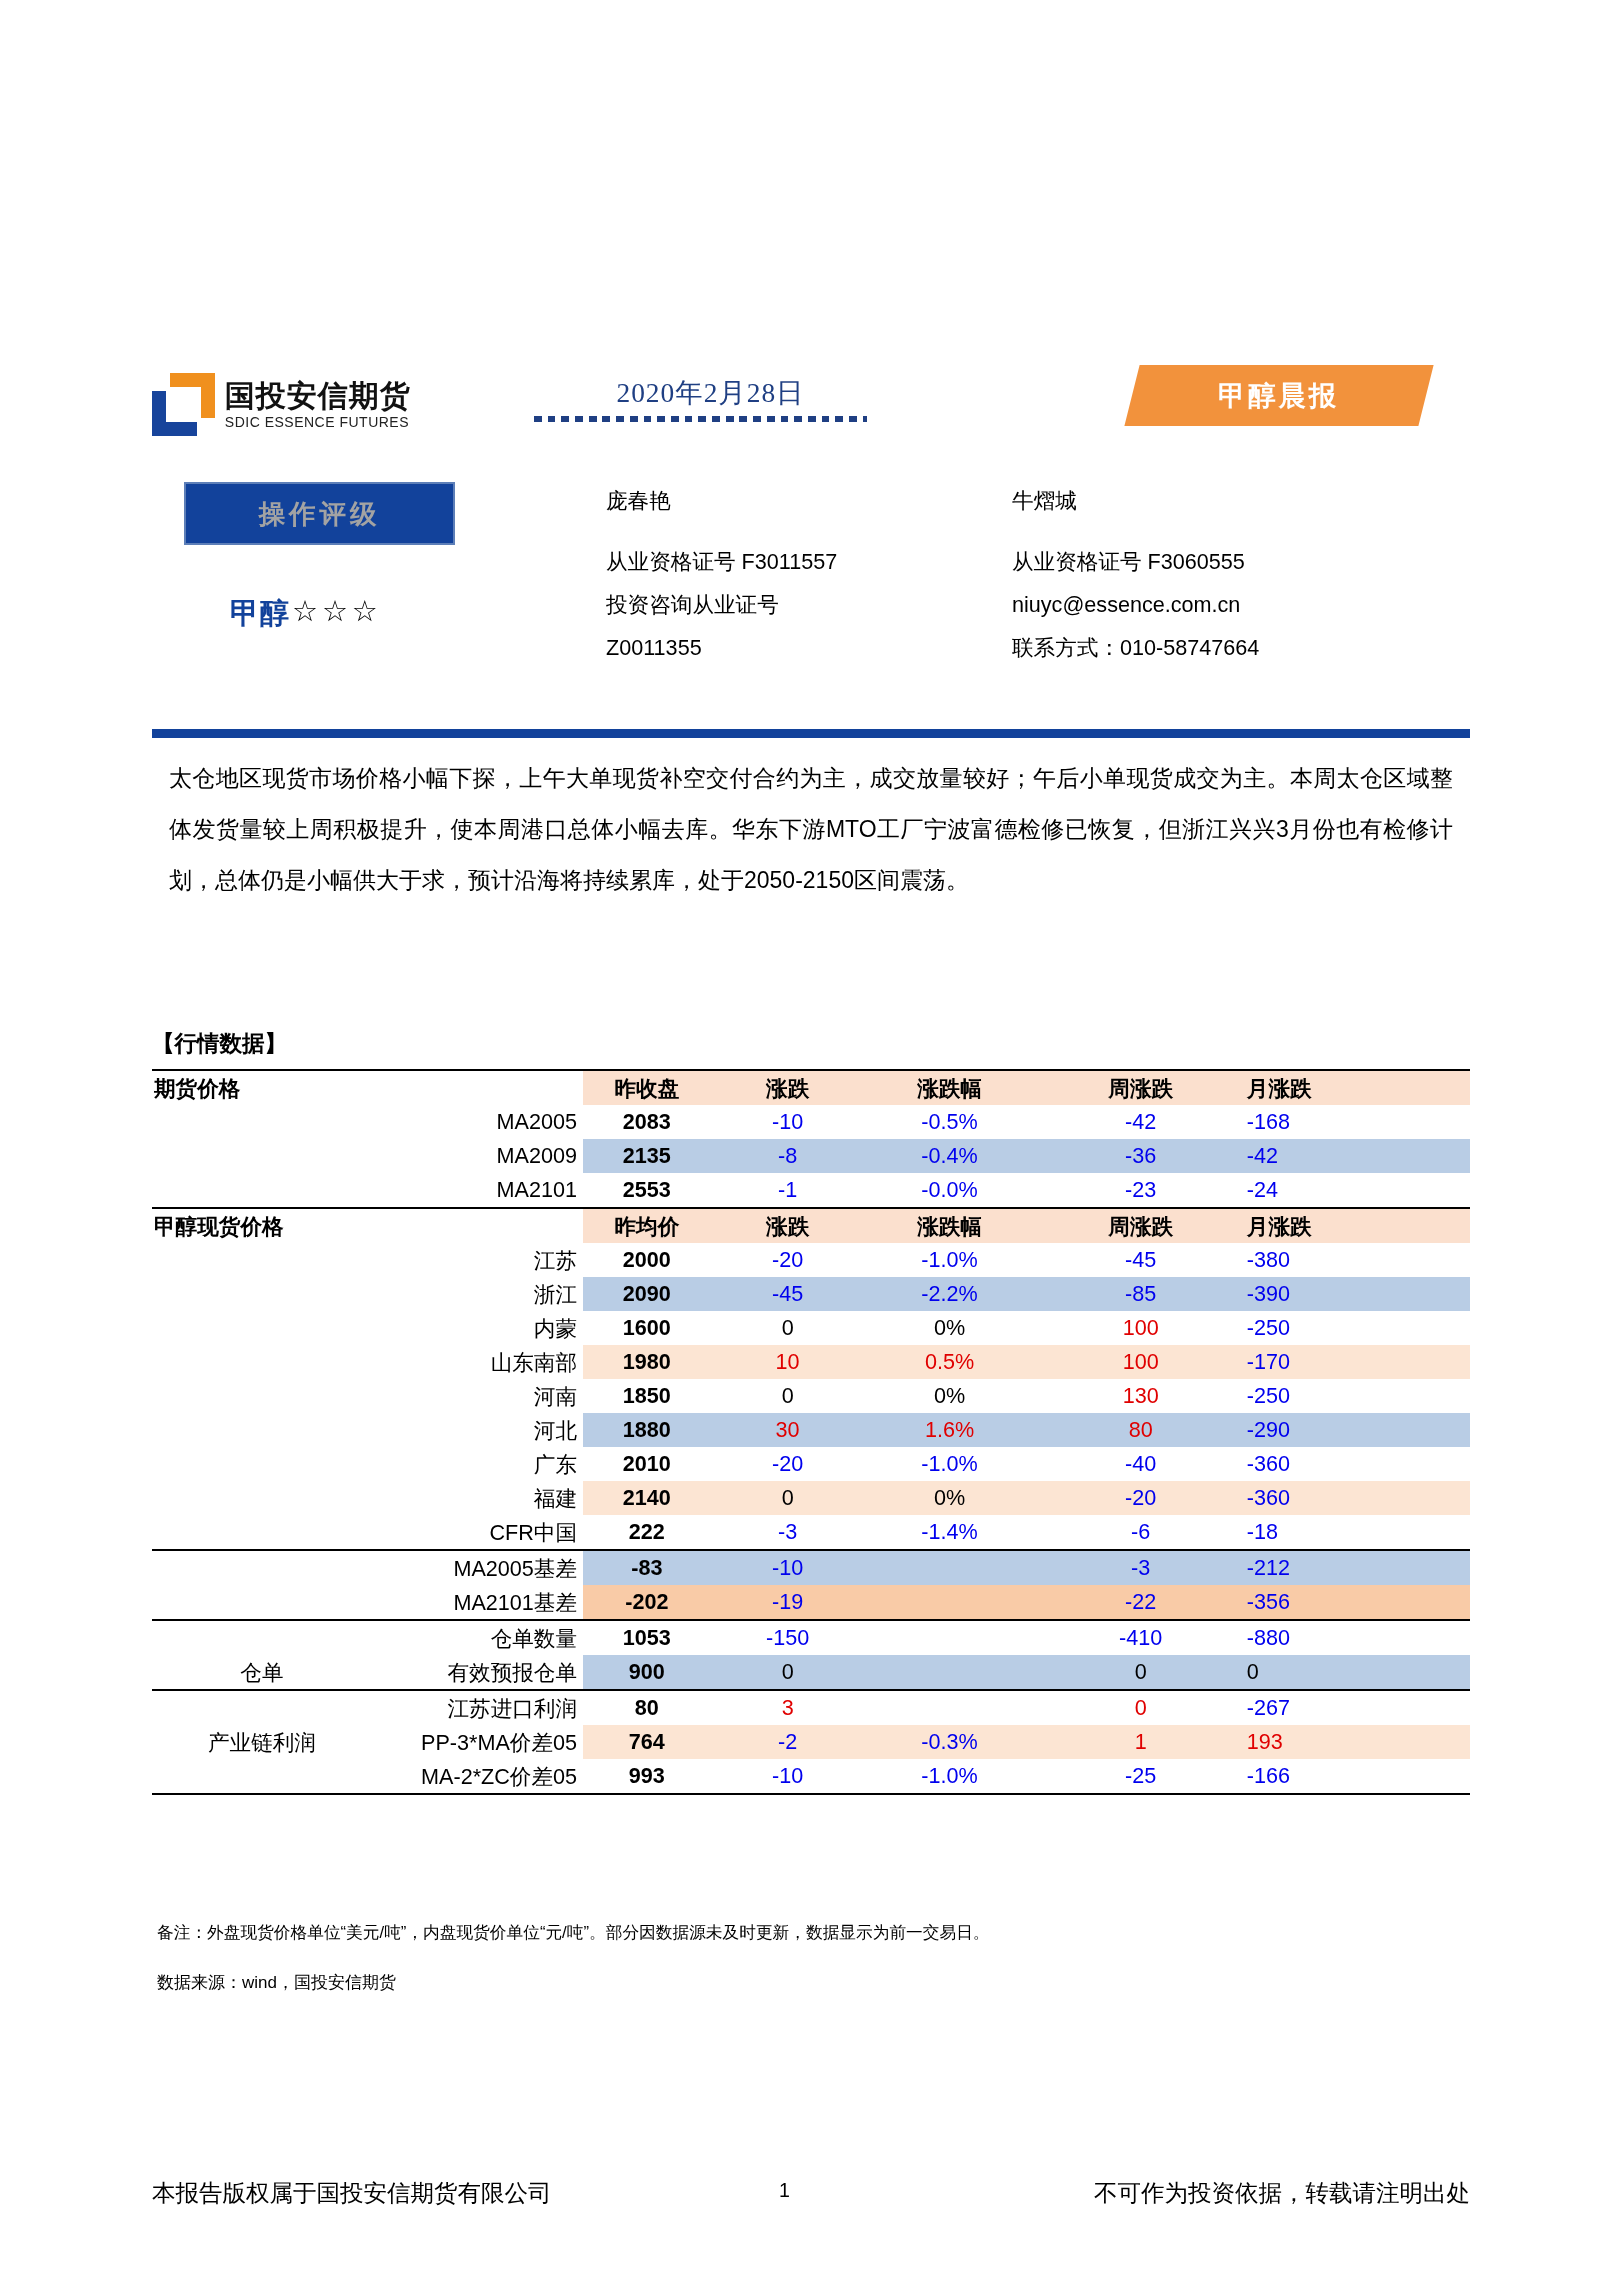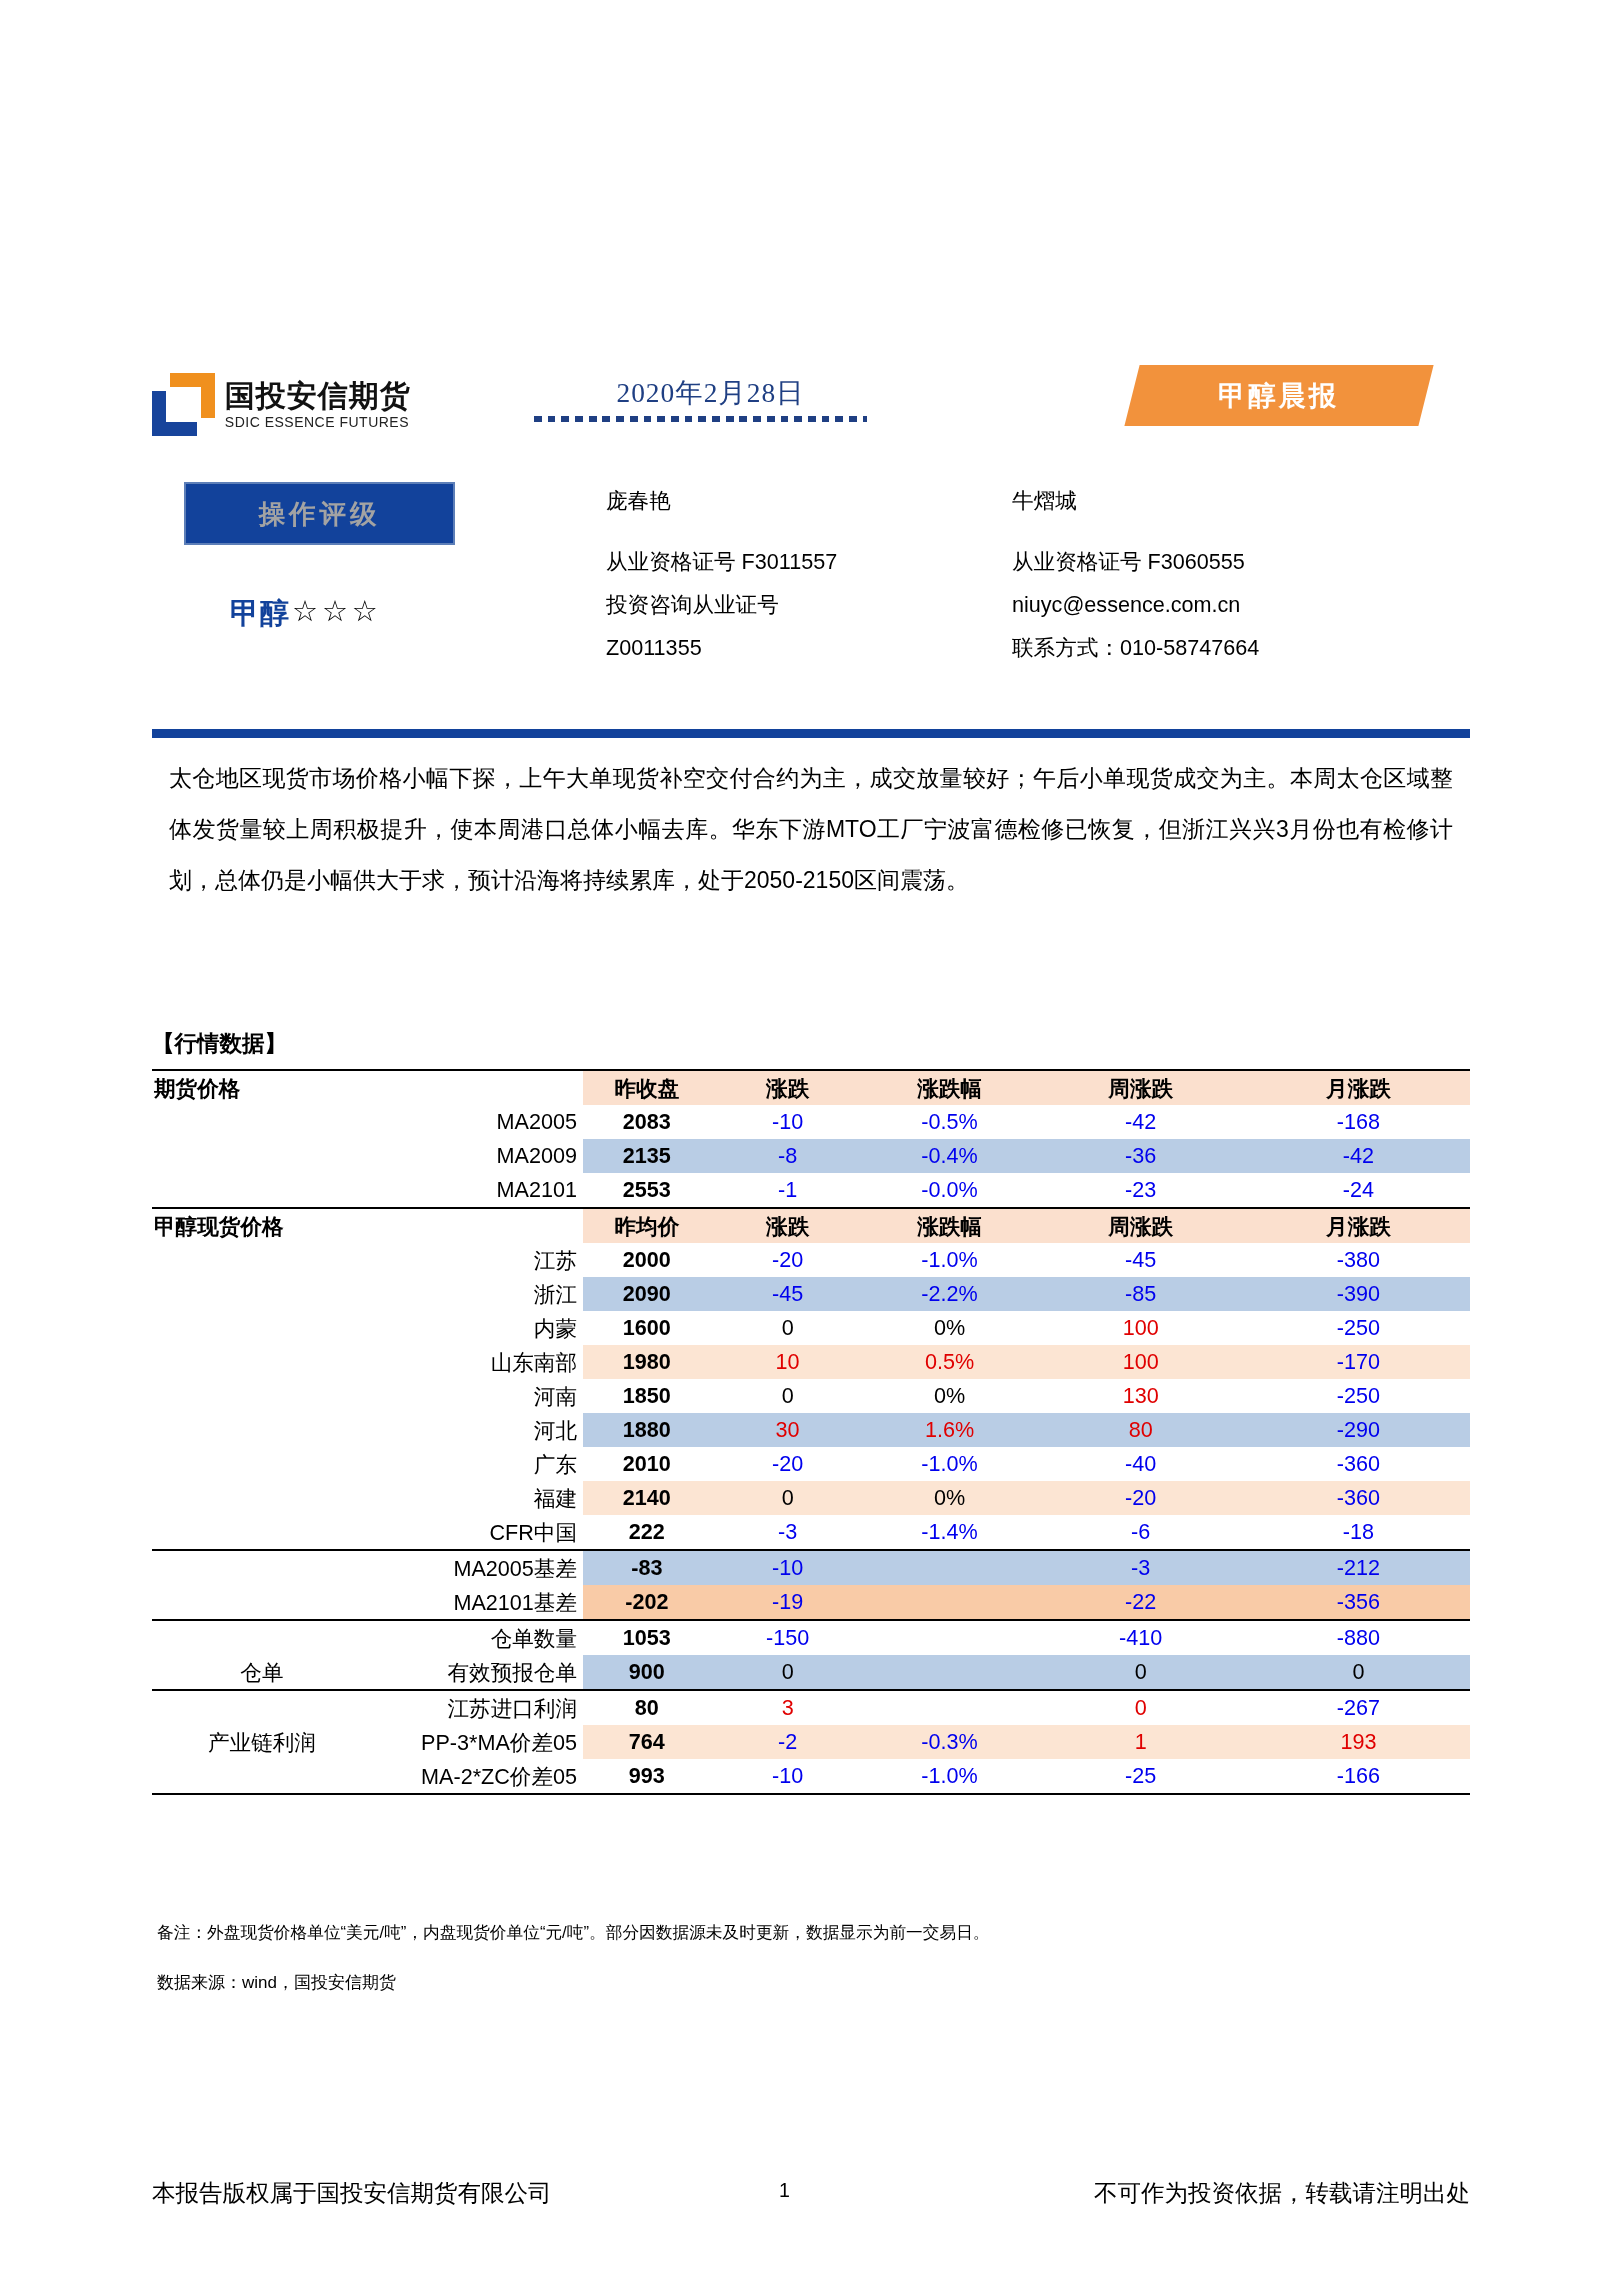--- a/index.html
+++ b/index.html
@@ -222,21 +222,21 @@
     height: 34px;
     vertical-align: middle;
     white-space: nowrap;
   }
   .c-sect   { width: 201px; text-align: center; font-size: 21.6px; }
   .c-label  { width: 189px; text-align: right; padding-right: 5.9px !important; font-size: 21.6px; }
   .c-val    { width: 118px; text-align: center; font-weight: bold; }
   .c-chg    { width: 142px; text-align: center; }
   .c-pct    { width: 157px; text-align: center; }
   .c-wk     { width: 196px; text-align: center; }
-  .c-mo     { width: 206px; text-align: center; }
+  .c-mo     { width: 206px; }
 
   .neg { color: #0000EE; }
   .pos { color: #E00000; }
   .zer { color: #000000; }
 
   tr.sec-head td { font-weight: bold; }
   tr.sec-head .c-sect { text-align: left; padding-left: 2px !important; font-weight: bold; }
   tr.sec-head .c-val,
   tr.sec-head .c-chg,
   tr.sec-head .c-pct,

